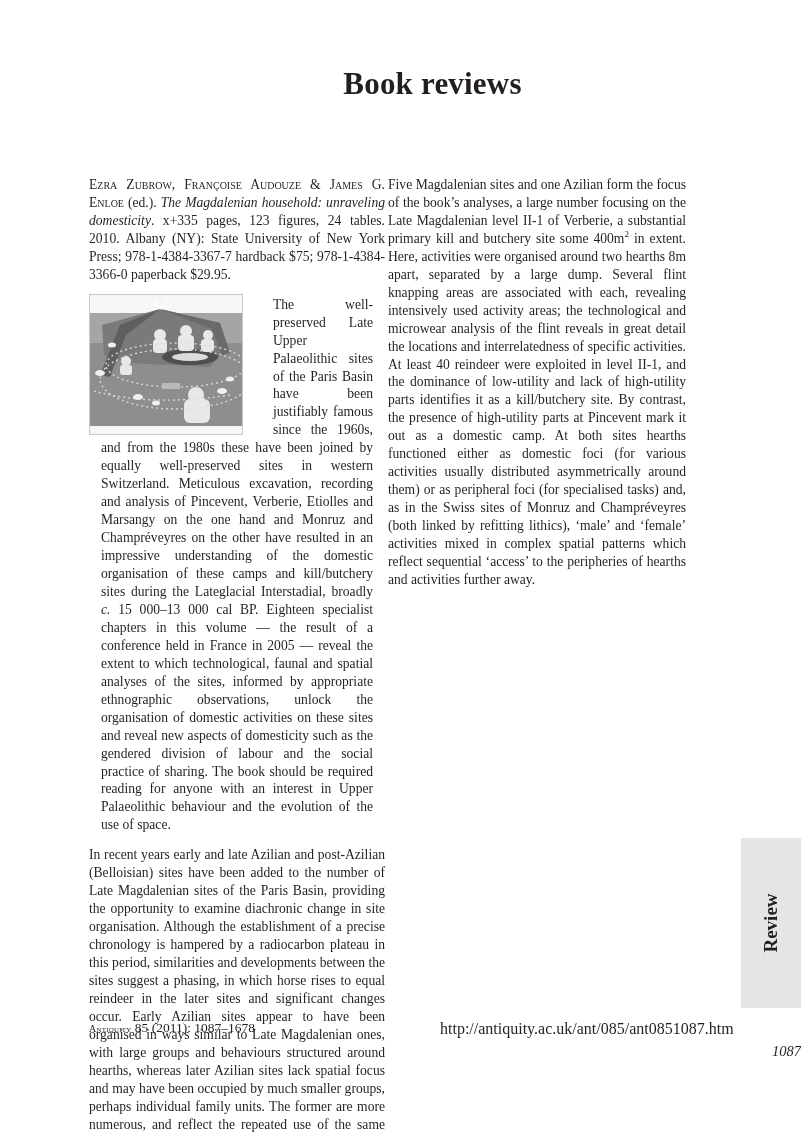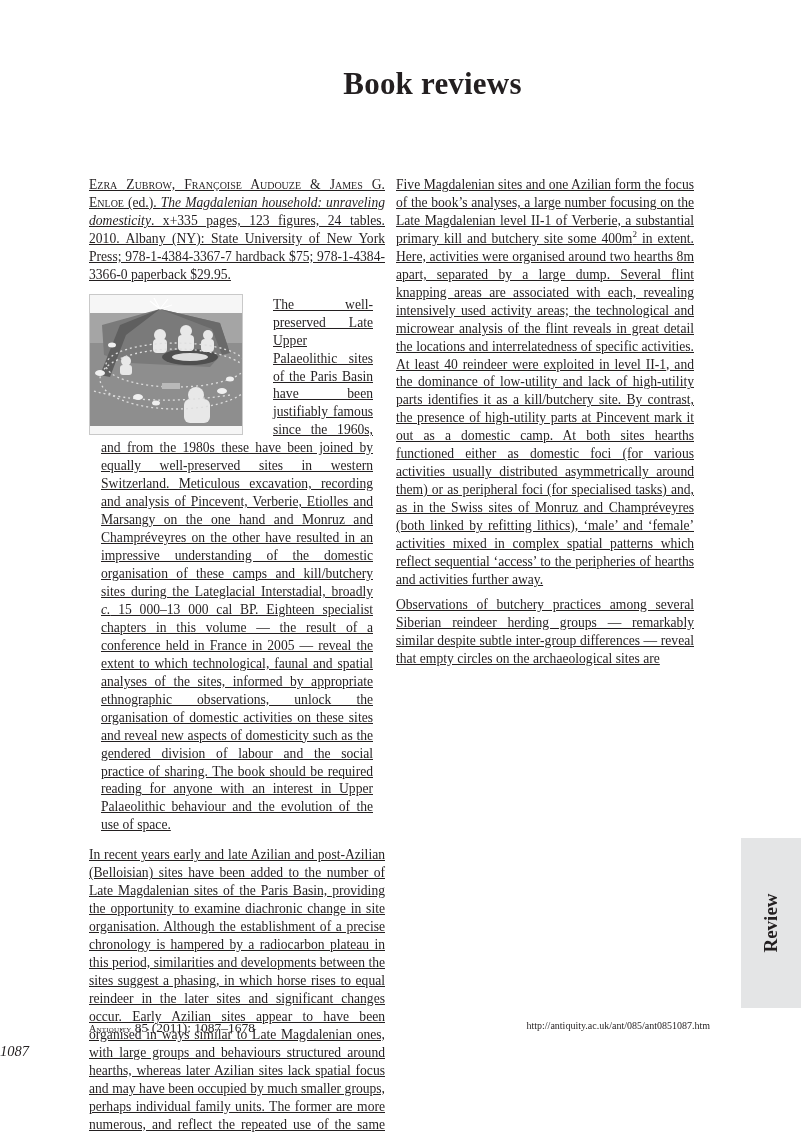--- a/index.html
+++ b/index.html
@@ -3,32 +3,32 @@
 <meta charset="utf-8">
 <style>
   html, body { margin: 0; padding: 0; background: #ffffff; }
   body { width: 801px; height: 1132px; position: relative; overflow: hidden;
          font-family: "Liberation Serif", "DejaVu Serif", serif; color: #231f20; }
   .title { position: absolute; top: 66px; left: 0; width: 801px; text-align: center;
            font-size: 31px; font-weight: bold; margin: 0; letter-spacing: 0.2px; padding-left: 32px; }
   .col { position: absolute; top: 176px; width: 296px; font-size: 13.6px; line-height: 17.95px;
          text-align: justify; hyphens: none; }
   .col-left { left: 89px; }
-  .col-right { left: 396px; width: 298px; }
-  .col p { margin: 0 0 7px 0; text-decoration: underline; }
+  .col-right { left: 388px; width: 298px; }
+  .col p { margin: 0 0 7px 0; }
   .col p.first { margin: 12px; }
   .sc { font-variant: small-caps; }
   .figure { float: left; width: 152px; height: 139px; margin: 2px 30px 4px 0;
             border: 1px solid #c9c9c9; background: #f3f3f3; position: relative; overflow: hidden; }
   .figure svg { display: block; }
   .ref { margin-bottom: 8px !important; }
   .footer-left { position: absolute; top: 1020px; left: 89px; font-size: 13.5px; }
   .footer-left .sc { font-size: 10px; letter-spacing: 0.2px; }
-  .footer-right { position: absolute; top: 1020px; left: 440px; width: 270px; text-align: right; font-size: 10px; }
-  .page-num { position: absolute; top: 1043px; left: 0; width: 801px; text-align: left; font-style: italic; font-size: 14.5px; }
+  .footer-right { position: absolute; top: 1020px; left: 440px; width: 270px; text-align: right; font-size: 16px; }
+  .page-num { position: absolute; top: 1043px; left: 0; width: 801px; text-align: right; font-style: italic; font-size: 14.5px; }
   .side-tab { position: absolute; left: 741px; top: 838px; width: 60px; height: 170px; background: #e4e5e6; }
   .side-tab span { position: absolute; left: 50%; top: 50%; transform: translate(-50%, -50%) rotate(-90deg);
                    font-size: 19px; font-weight: bold; white-space: nowrap; color: #231f20; }
   sup { font-size: 9px; line-height: 0; }
 </style>
 </head>
 <body>
 
 <h1 class="title">Book reviews</h1>
 
@@ -79,21 +79,20 @@
       <rect x="72" y="88" width="18" height="6" fill="#b9b9b9"></rect>
     </svg>
   </div>
 
   <p class="first"><span>The well-preserved Late Upper Palaeolithic sites of the Paris Basin have been justifiably famous since the 1960s, and from the 1980s these have been joined by equally well-preserved sites in western Switzerland. Meticulous excavation, recording and analysis of Pincevent, Verberie, Etiolles and Marsangy on the one hand and Monruz and Champréveyres on the other have resulted in an impressive understanding of the domestic organisation of these camps and kill/butchery sites during the Lateglacial Interstadial, broadly </span><i>c.</i><span> 15 000–13 000 cal BP. Eighteen specialist chapters in this volume — the result of a conference held in France in 2005 — reveal the extent to which technological, faunal and spatial analyses of the sites, informed by appropriate ethnographic observations, unlock the organisation of domestic activities on these sites and reveal new aspects of domesticity such as the gendered division of labour and the social practice of sharing. The book should be required reading for anyone with an interest in Upper Palaeolithic behaviour and the evolution of the use of space.</span></p>
   <p style="margin-top:7px"><span>In recent years early and late Azilian and post-Azilian (Belloisian) sites have been added to the number of Late Magdalenian sites of the Paris Basin, providing the opportunity to examine diachronic change in site organisation. Although the establishment of a precise chronology is hampered by a radiocarbon plateau in this period, similarities and developments between the sites suggest a phasing, in which horse rises to equal reindeer in the later sites and significant changes occur. Early Azilian sites appear to have been organised in ways similar to Late Magdalenian ones, with large groups and behaviours structured around hearths, whereas later Azilian sites lack spatial focus and may have been occupied by much smaller groups, perhaps individual family units. The former are more numerous, and reflect the repeated use of the same location for reindeer exploitation during their autumn migrations. The papers provide excellent summaries of these sites and their materials (Bodu, Enloe &amp; Audouze, Cattin), faunal analysis (Enloe), spatial patterning and materials (Keeler, Audouze, Dumarçay &amp; Caron), technology and its social ramifications (Janny, Averbouh, Pigeot, Keeley, Beyries &amp; Rots), processes of sharing and social inequality (Zubrow), textile production (Soffer &amp; Adovasio) and ethnographic observations of reindeer processing (David, Karlin &amp; D’Lachenko). Core aspects of the gendered division of labour and its implications for social inequality and the archaeological representation of killing, butchery and crafts is central to all.</span></p>
 </div>
 
 <div class="col col-right" id="right-col">
   <p><span>Five Magdalenian sites and one Azilian form the focus of the book’s analyses, a large number focusing on the Late Magdalenian level II-1 of Verberie, a substantial primary kill and butchery site some 400m</span><sup>2</sup><span> in extent. Here, activities were organised around two hearths 8m apart, separated by a large dump. Several flint knapping areas are associated with each, revealing intensively used activity areas; the technological and microwear analysis of the flint reveals in great detail the locations and interrelatedness of specific activities. At least 40 reindeer were exploited in level II-1, and the dominance of low-utility and lack of high-utility parts identifies it as a kill/butchery site. By contrast, the presence of high-utility parts at Pincevent mark it out as a domestic camp. At both sites hearths functioned either as domestic foci (for various activities usually distributed asymmetrically around them) or as peripheral foci (for specialised tasks) and, as in the Swiss sites of Monruz and Champréveyres (both linked by refitting lithics), ‘male’ and ‘female’ activities mixed in complex spatial patterns which reflect sequential ‘access’ to the peripheries of hearths and activities further away.</span></p>
-  <p><span>Observations of butchery practices among several Siberian reindeer herding groups — remarkably similar despite subtle inter-group differences — reveal that empty circles on the archaeological sites are</span></p>
 </div>
 
 <div class="footer-left"><span class="sc">Antiquity</span><span> 85 (2011): 1087–1678</span></div>
 <div class="footer-right">http://antiquity.ac.uk/ant/085/ant0851087.htm</div>
 <div class="page-num">1087</div>
 
 <div class="side-tab">
     <span>Review</span>
   </div>
 

